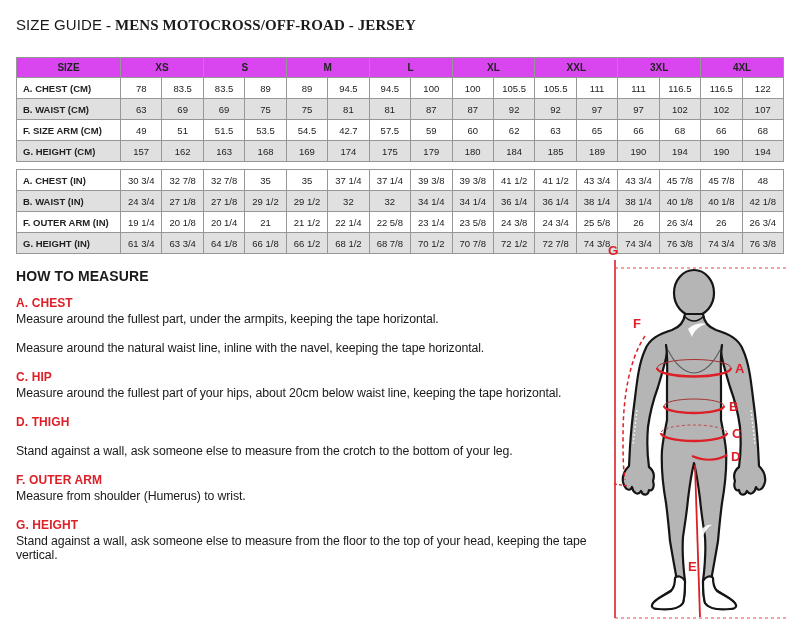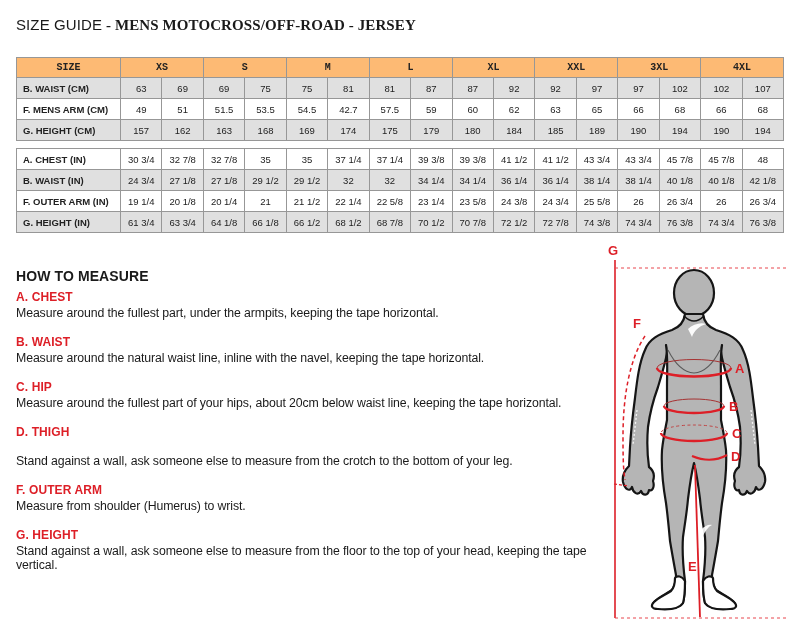--- a/index.html
+++ b/index.html
@@ -9,30 +9,30 @@
     font-family:"Liberation Sans", sans-serif; overflow:hidden;
   }
   .page-title { position:absolute; left:16px; top:16px; font-size:15px; letter-spacing:.1px; white-space:nowrap; }
   .page-title .light { font-weight:400; }
   .page-title .bold  { font-weight:700; margin-left:4px;font-family:Liberation Serif, serif; }
 
   
   #size-table-container { position:absolute; left:16px; top:57px; width:768px; }
   table { width:100%; border-collapse:collapse; table-layout:fixed; }
   th, td { border:1px solid #979797; height:21px; font-size:9.5px; color:#222; overflow:hidden; white-space:nowrap; }
-  thead th { background:#fdba74; font-weight:700; font-size:10px; height:20px; text-align:center;font-family:Liberation Mono, monospace; }
+  thead th { background:#d946ef; font-weight:700; font-size:10px; height:20px; text-align:center; }
   td.lbl { text-align:left; padding-left:6px; font-weight:700; font-size:9.5px; }
   td.val { text-align:center; }
   tr.alt td { background:#e0e0e0; }
   tr.plain td { background:#fff; }
   tr.spacer td { height:8px; border-left:none; border-right:none; background:#fff; }
 
   
   .htm-title { position:absolute; left:16px; top:268px; font-size:14px; font-weight:700; letter-spacing:.1px; }
-  #measure-sections { position:absolute; left:16px; top:290px; width:600px; }
+  #measure-sections { position:absolute; left:16px; top:296px; width:600px; }
   .section { margin-bottom:15px; }
   .section h3 { color:#dd1f27; font-size:12px; font-weight:700; margin-bottom:2px; letter-spacing:.1px; }
   .section p { font-size:12.3px; line-height:14px; letter-spacing:-.1px; }
 
   
   svg.diagram { position:absolute; left:595px; top:240px; }
   .dlabel { font-family:"Liberation Sans", sans-serif; font-size:13px; font-weight:700; fill:#dd1f27; }
 </style>
 </head>
 <body>
@@ -67,41 +67,60 @@
           <th colspan="2">S</th>
           <th colspan="2">M</th>
           <th colspan="2">L</th>
           <th colspan="2">XL</th>
           <th colspan="2">XXL</th>
           <th colspan="2">3XL</th>
           <th colspan="2">4XL</th>
         </tr>
       </thead>
       <tbody>
+        <tr class="plain">
+          <td class="lbl">A. CHEST (CM)</td>
+          <td class="val">78</td>
+          <td class="val">83.5</td>
+          <td class="val">83.5</td>
+          <td class="val">89</td>
+          <td class="val">89</td>
+          <td class="val">94.5</td>
+          <td class="val">94.5</td>
+          <td class="val">100</td>
+          <td class="val">100</td>
+          <td class="val">105.5</td>
+          <td class="val">105.5</td>
+          <td class="val">111</td>
+          <td class="val">111</td>
+          <td class="val">116.5</td>
+          <td class="val">116.5</td>
+          <td class="val">122</td>
+        </tr>
         <tr class="alt">
           <td class="lbl">B. WAIST (CM)</td>
           <td class="val">63</td>
           <td class="val">69</td>
           <td class="val">69</td>
           <td class="val">75</td>
           <td class="val">75</td>
           <td class="val">81</td>
           <td class="val">81</td>
           <td class="val">87</td>
           <td class="val">87</td>
           <td class="val">92</td>
           <td class="val">92</td>
           <td class="val">97</td>
           <td class="val">97</td>
           <td class="val">102</td>
           <td class="val">102</td>
           <td class="val">107</td>
         </tr>
         <tr class="plain">
-          <td class="lbl">F. MENS ARM (CM)</td>
+          <td class="lbl">F. SIZE ARM (CM)</td>
           <td class="val">49</td>
           <td class="val">51</td>
           <td class="val">51.5</td>
           <td class="val">53.5</td>
           <td class="val">54.5</td>
           <td class="val">42.7</td>
           <td class="val">57.5</td>
           <td class="val">59</td>
           <td class="val">60</td>
           <td class="val">62</td>
@@ -219,21 +238,20 @@
   </div>
 
 <h2 class="htm-title">HOW TO MEASURE</h2>
 
 <div id="measure-sections">
     <div class="section">
       <h3>A. CHEST</h3>
       <p>Measure around the fullest part, under the armpits, keeping the tape horizontal.</p>
     </div>
     <div class="section">
-      <h3>B. WAIST</h3>
       <p>Measure around the natural waist line, inline with the navel, keeping the tape horizontal.</p>
     </div>
     <div class="section">
       <h3>C. HIP</h3>
       <p>Measure around the fullest part of your hips, about 20cm below waist line, keeping the tape horizontal.</p>
     </div>
     <div class="section">
       <h3>D. THIGH</h3>
     </div>
     <div class="section">

